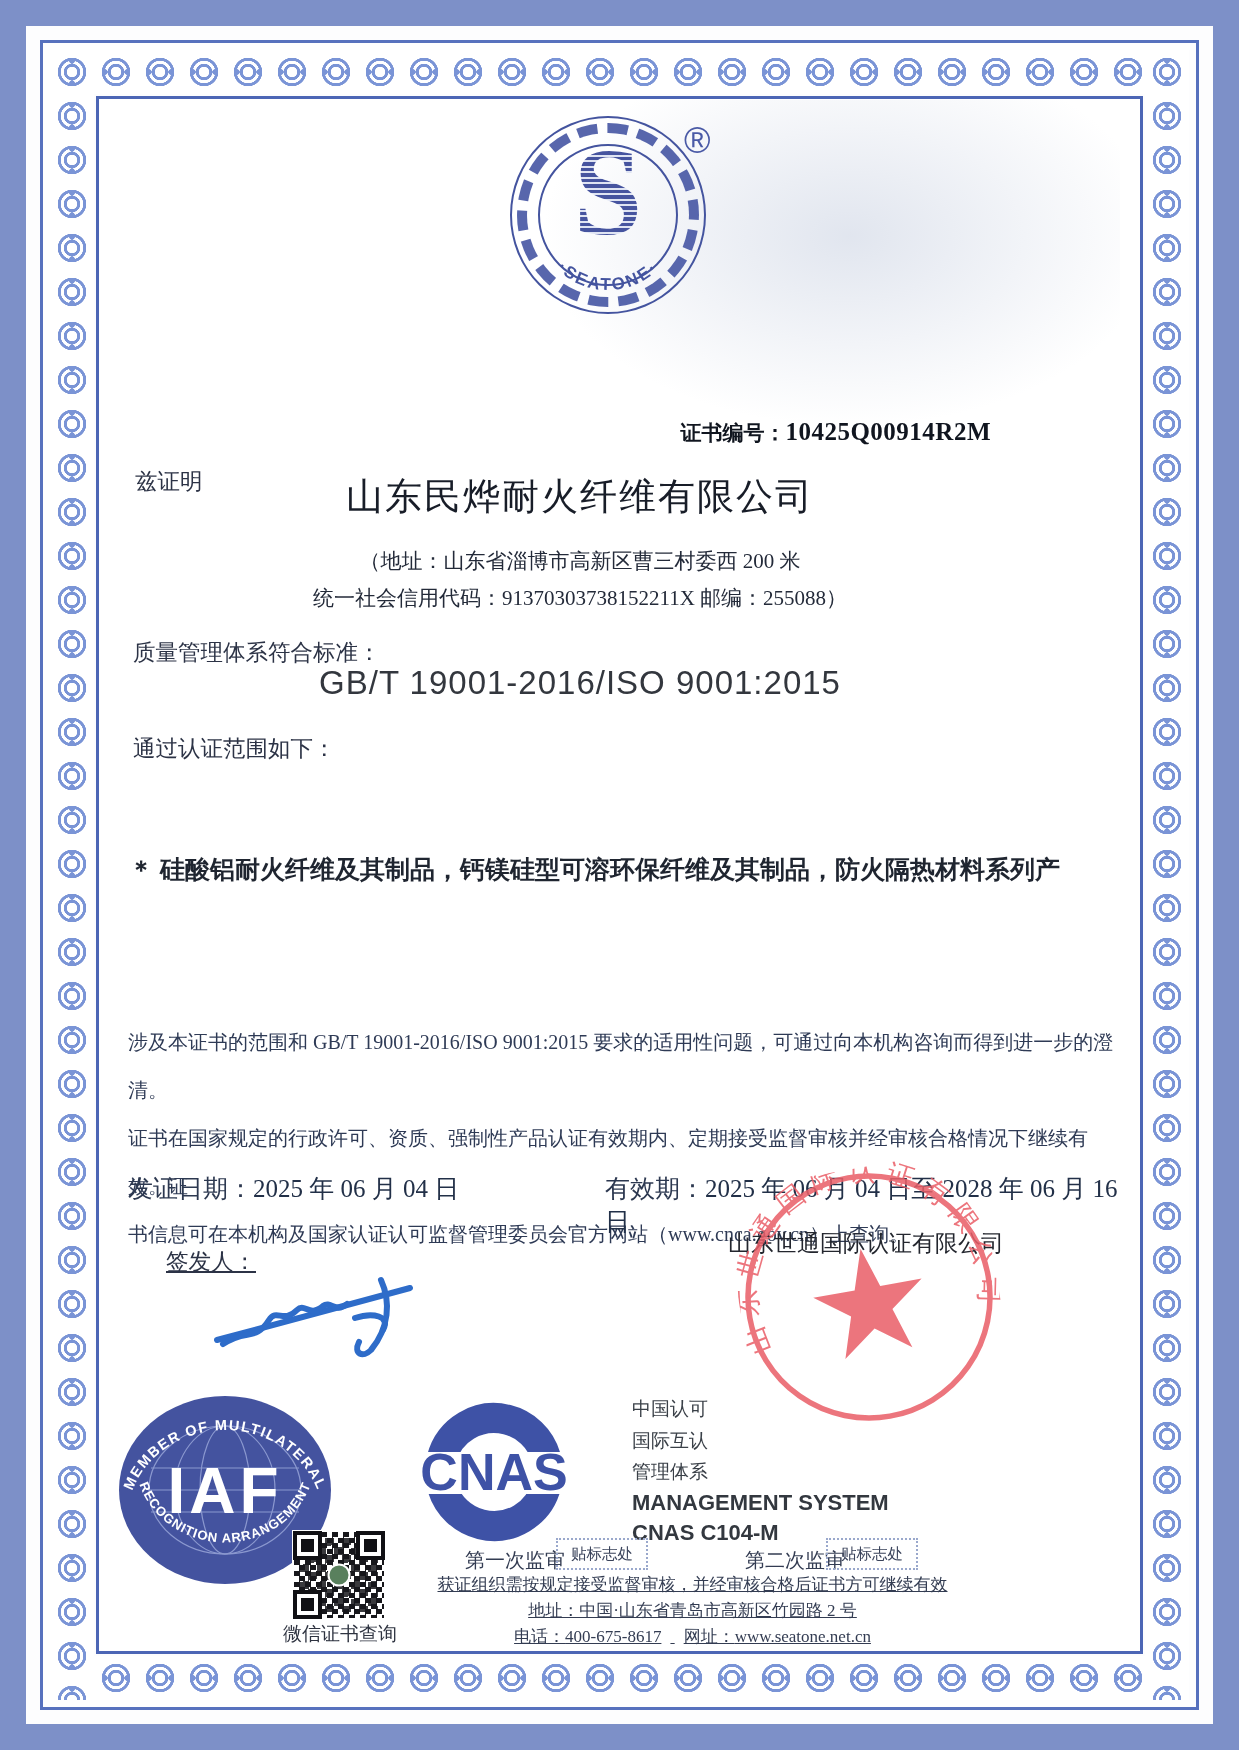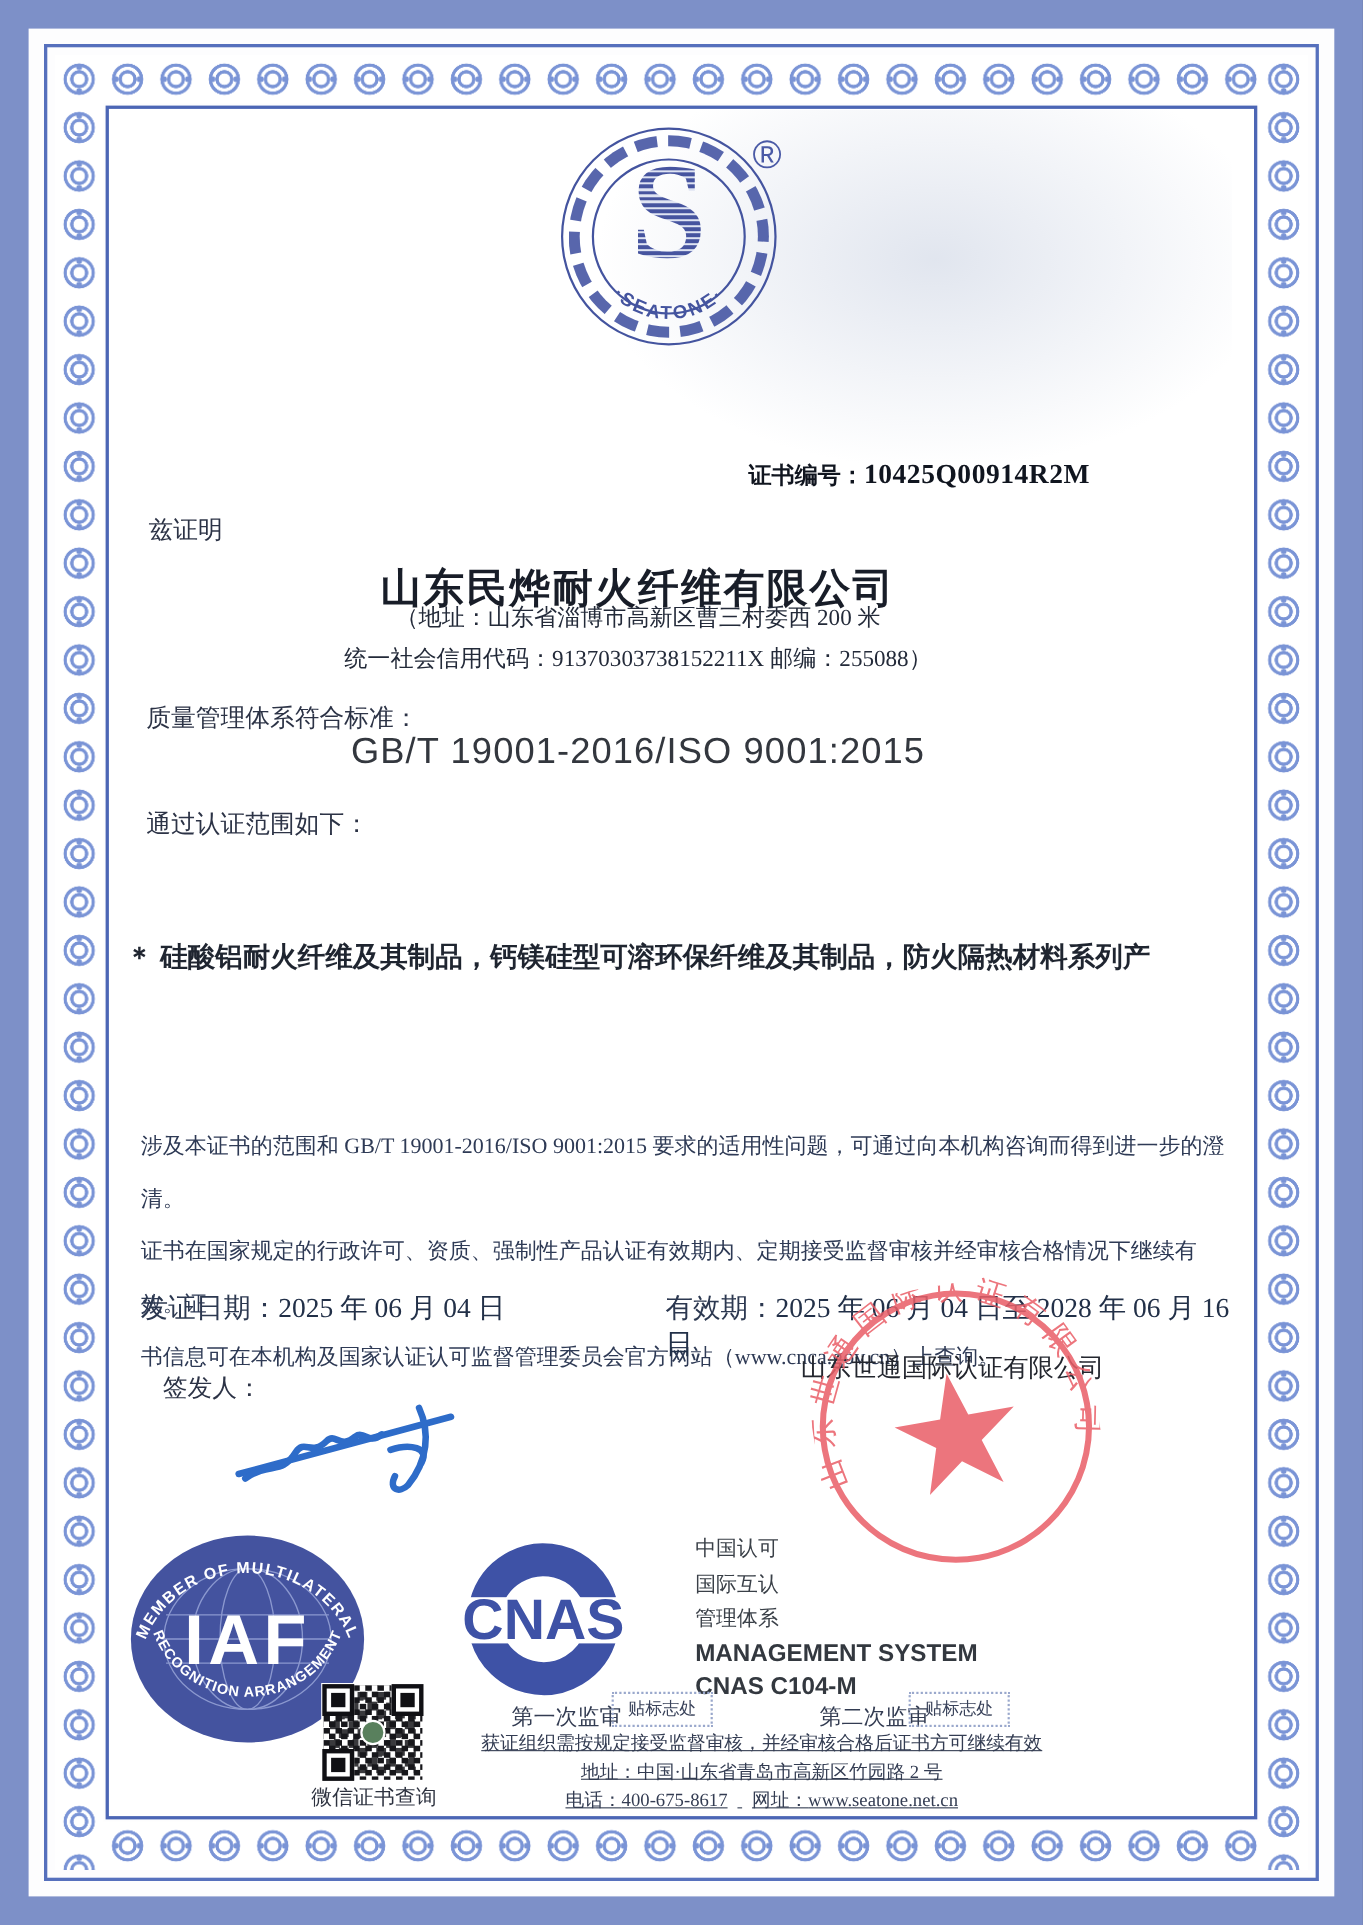--- a/index.html
+++ b/index.html
@@ -47,37 +47,37 @@
   .cx { left:0; width:960px; text-align:center; }
 
   .title { top:238px; margin-left:-25px; font-size:47px; font-weight:bold; letter-spacing:5px;
            color:#1e2433; }
   .certno { top:318px; right:148px; text-align:right; color:#10151f; }
   .certno .lab { font-size:21px; font-weight:bold; }
   .certno .val { font-size:25px; font-weight:bold; letter-spacing:.5px;text-align:center; }
 
   .lbl  { font-size:22.5px; color:#2c3346; }
   .certify  { left:35px;  top:366px; }
-  .company  { top:372px;  font-size:37px; font-weight:bold; color:#181d28; letter-spacing:2px;margin-top:38px; }
+  .company  { top:372px;  font-size:37px; font-weight:normal; color:#181d28; letter-spacing:2px; }
   .addr1    { top:447px;  font-size:21px; color:#232a39; }
   .addr2    { top:484px;  font-size:21px; color:#232a39; }
   .stdlbl   { left:33px; top:537px; }
   .standard { top:564px; font-family:"Liberation Sans","DejaVu Sans",sans-serif;
               font-size:33px; color:#33373e; letter-spacing:1px; }
   .scopelbl { left:33px; top:633px; }
-  .scope1   { top:753px; font-size:25px; font-weight:bold; color:#1f2530; }
+  .scope1   { top:753px; font-size:25px; font-weight:bold; color:#1f2530;text-align:right; }
   .scope2   { top:795px; font-size:25px; font-weight:bold; color:#1f2530; }
 
   .notes { left:28px; top:918px; width:992px; font-size:20px; line-height:48px; color:#2e3a55; }
 
   .dates { top:1072px; font-size:25px; color:#2c3850; }
   .d1 { left:28px; }  .d2 { left:505px; }
   .dates .val { color:#223048; }
 
-  .signer { left:48px; top:1146px; }
+  .signer { left:66px; top:1146px;text-decoration:underline; }
   .sig { left:105px; top:1158px; }
   .issuer { left:628px; top:1128px; font-size:23px; color:#23262e; }
   .stamp { left:640px; top:1068px; opacity:.86; transform:rotate(-10deg); }
 
   
   .iaf  { left:16px;  top:1292px; }
   .cnas { left:288px; top:1300px; }
   .accr { left:532px; top:1293px; }
   .accr .cn { font-size:19px; color:#3a4048; line-height:31.5px; }
   .accr .en { font-size:22px; font-weight:bold; color:#33383f; line-height:30px;

